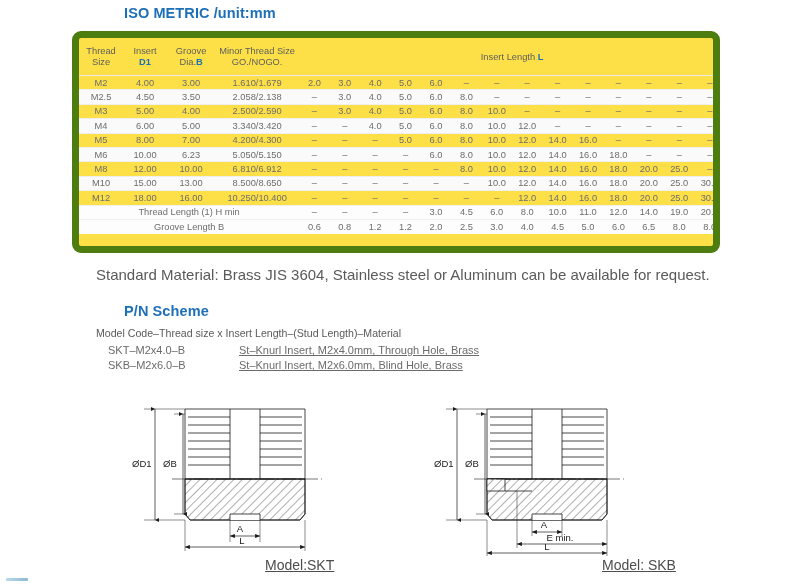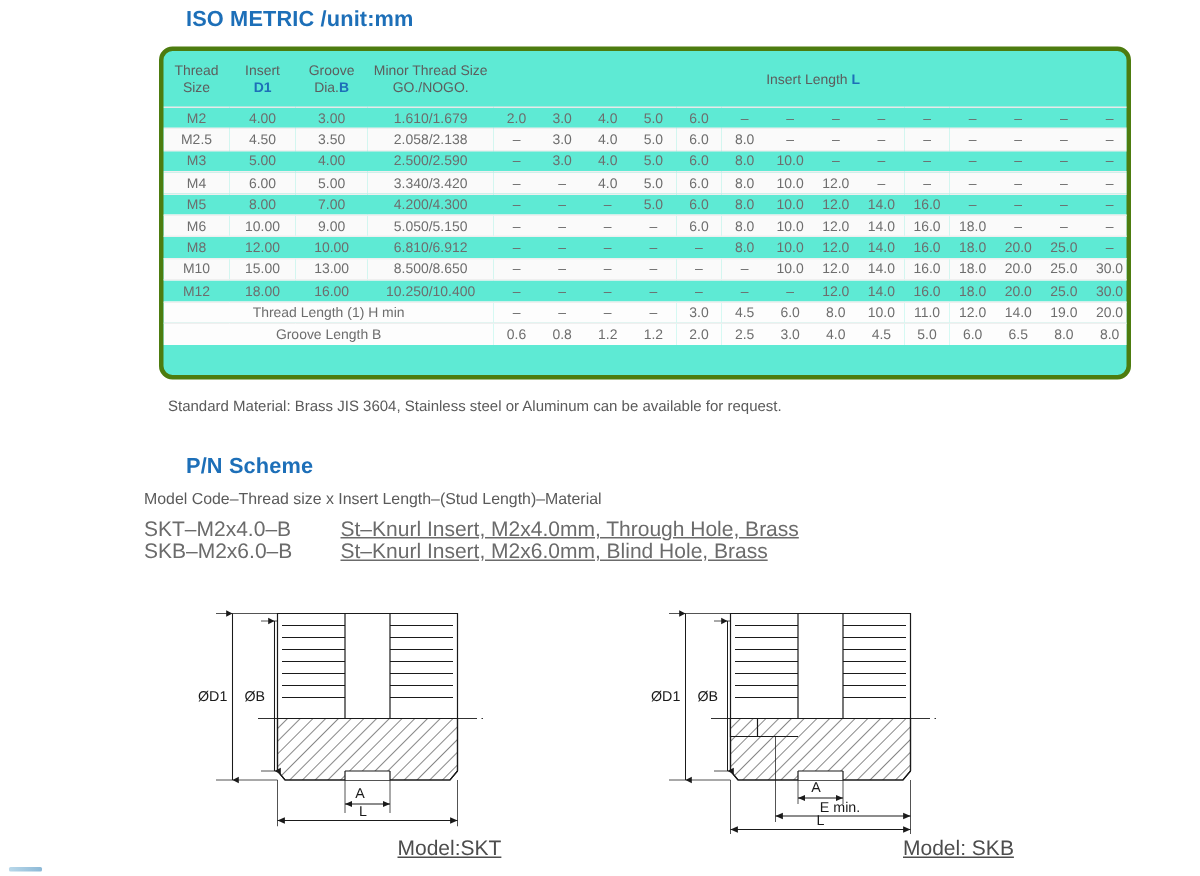--- a/index.html
+++ b/index.html
@@ -28,27 +28,27 @@
     letter-spacing: 0.1px;
     white-space: nowrap;
     margin-left: 28px;
   }
   #iso-heading { left: 96px; top: 5px; }
   #pn-heading  { left: 96px; top: 303px; }
 
   
   .table-card {
     position: absolute;
-    left: 106px;
+    left: 72px;
     top: 31px;
     width: 648px;
     height: 222px;
-    border: 3px solid #4d7c0f;
+    border: 7px solid #4d7c0f;
     border-radius: 9px;
-    background: #5eead4;
+    background: #fde047;
     box-sizing: border-box;
     overflow: hidden;
   }
   table.spec {
     border-collapse: collapse;
     width: 646px;
     table-layout: fixed;
     font-size: 9.3px;
     color: #6d6d6d;
   }
@@ -82,24 +82,24 @@
   col.c-minor  { width: 84px; }
   col.c-len    { width: 30.4px; }
 
   
   .para {
     position: absolute;
     font-size: 11px;
     color: #5a5a5a;
     white-space: nowrap;
   }
-  #material-note { left: 112px; top: 266px; font-size: 10px; }
+  #material-note { left: 96px; top: 266px; font-size: 15px; }
   #pn-formula    { left: 96px; top: 327px; font-size: 10.6px; }
 
-  .pn-row { position: absolute; font-size: 14px; color: #6b6b6b; white-space: nowrap; }
+  .pn-row { position: absolute; font-size: 11px; color: #6b6b6b; white-space: nowrap; margin-left: 12px; }
   .pn-code { position: absolute; left: 0; }
   .pn-desc { position: absolute; left: 131px; text-decoration: underline; }
   #pn-row-1 { left: 96px; top: 344px; width: 520px; height: 14px; }
   #pn-row-2 { left: 96px; top: 359px; width: 520px; height: 14px; }
 
   
   .drawing { position: absolute; }
   #drawing-skt { left: 130px; top: 396px; }
   #drawing-skb { left: 432px; top: 396px; }
 
@@ -275,21 +275,21 @@
             <td>14.0</td>
             <td>16.0</td>
             <td>–</td>
             <td>–</td>
             <td>–</td>
             <td>–</td>
           </tr>
           <tr class="alt">
             <td>M6</td>
             <td>10.00</td>
-            <td>9.00</td>
+            <td>6.23</td>
             <td>5.050/5.150</td>
             <td>–</td>
             <td>–</td>
             <td>–</td>
             <td>–</td>
             <td>6.0</td>
             <td>8.0</td>
             <td>10.0</td>
             <td>12.0</td>
             <td>14.0</td>

